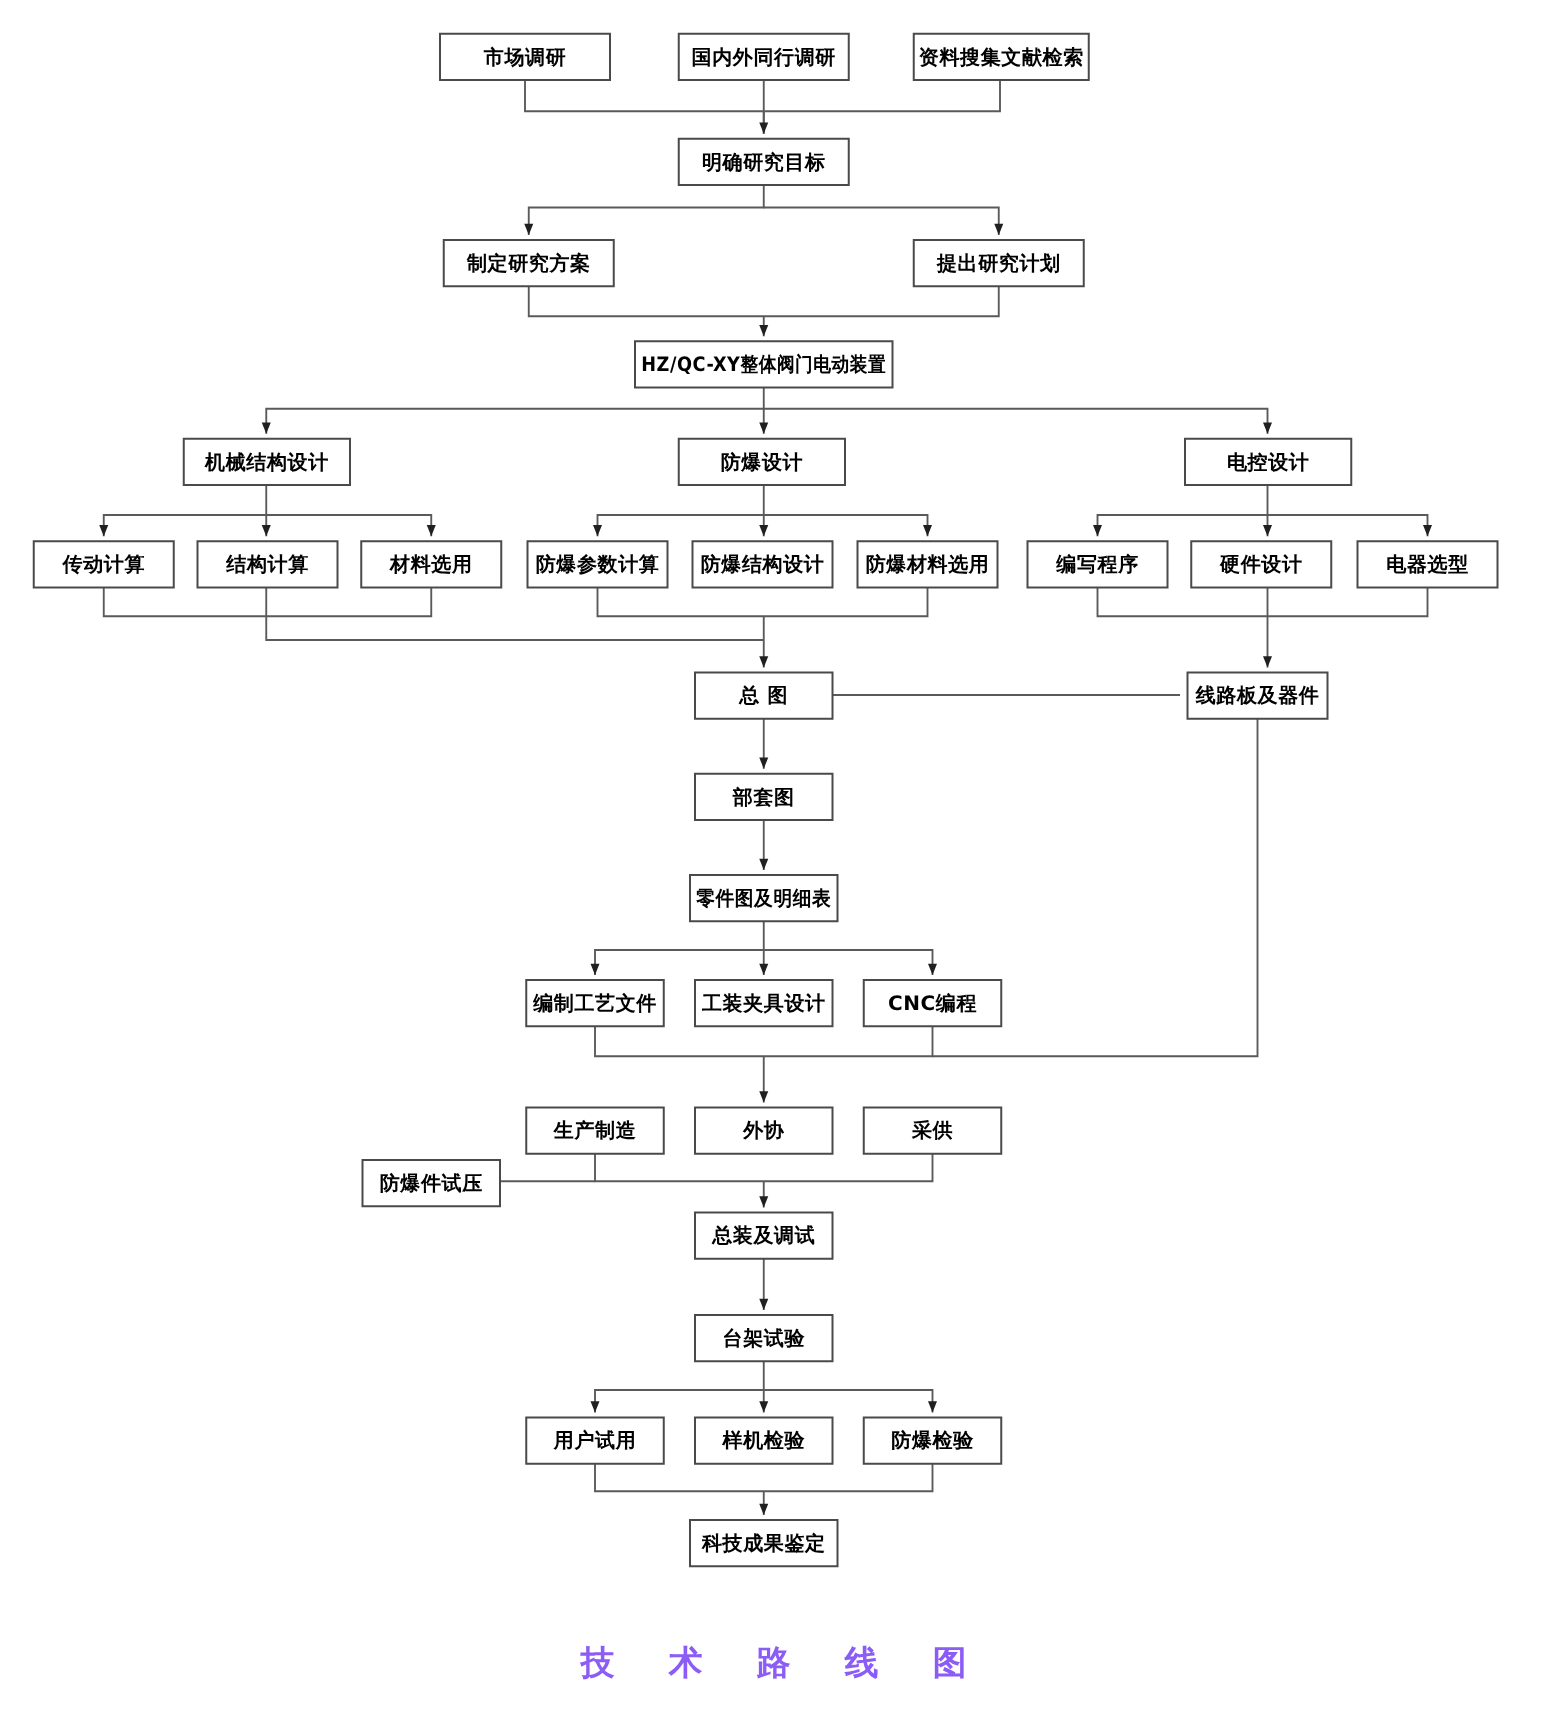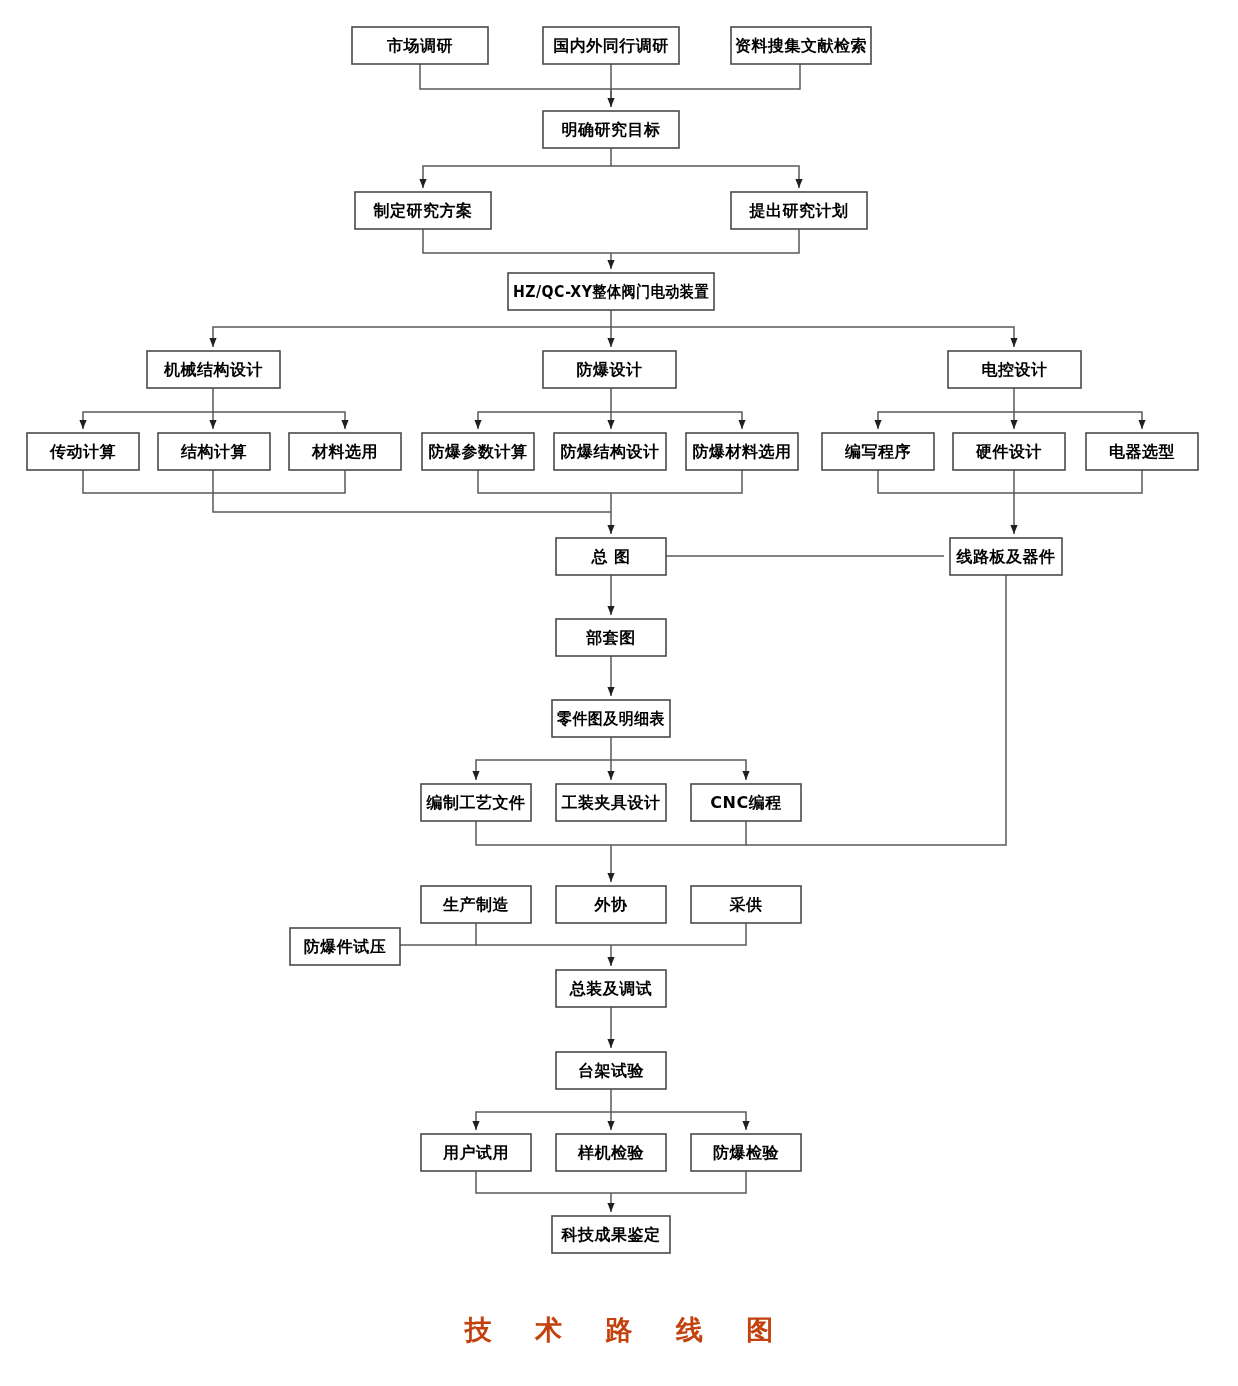--- a/index.html
+++ b/index.html
@@ -5,21 +5,21 @@
   html,body{margin:0;padding:0;background:#ffffff;}
   body{font-family:"DejaVu Sans","Liberation Sans",sans-serif;}
   #page{position:relative;width:1238px;height:1386px;background:#fff;overflow:hidden;border-radius:31px;}
   #flow{position:absolute;left:0;top:0;width:1238px;height:1386px;}
   .nodebox{fill:#ffffff;stroke:#4a4a4a;stroke-width:1.6;}
   .nodetext{font-family:"DejaVu Sans","Liberation Sans",sans-serif;font-size:16px;font-weight:bold;fill:#000;dominant-baseline:middle;text-anchor:middle;letter-spacing:0.5px;}
   .edge{stroke:#5a5a5a;stroke-width:1.5;fill:none;}
   .arrowhead{fill:#202020;}
   #chart-title{position:absolute;left:0;width:1238px;top:1312px;text-align:center;
     font-family:"DejaVu Sans","Liberation Sans",sans-serif;font-size:27px;font-weight:bold;
-    color:#c2410c;letter-spacing:17px;text-indent:17px;}
+    color:#8b5cf6;letter-spacing:17px;text-indent:17px;}
 </style>
 </head>
 <body>
 
 <div id="page">
 
   <svg id="flow" viewBox="0 0 1238 1386" xmlns="http://www.w3.org/2000/svg">
     <g id="edge-layer">
         <path d="M420,64 L420,89 L800,89 L800,64" class="edge"></path>
         <path d="M611,64 L611,107" class="edge"></path>

